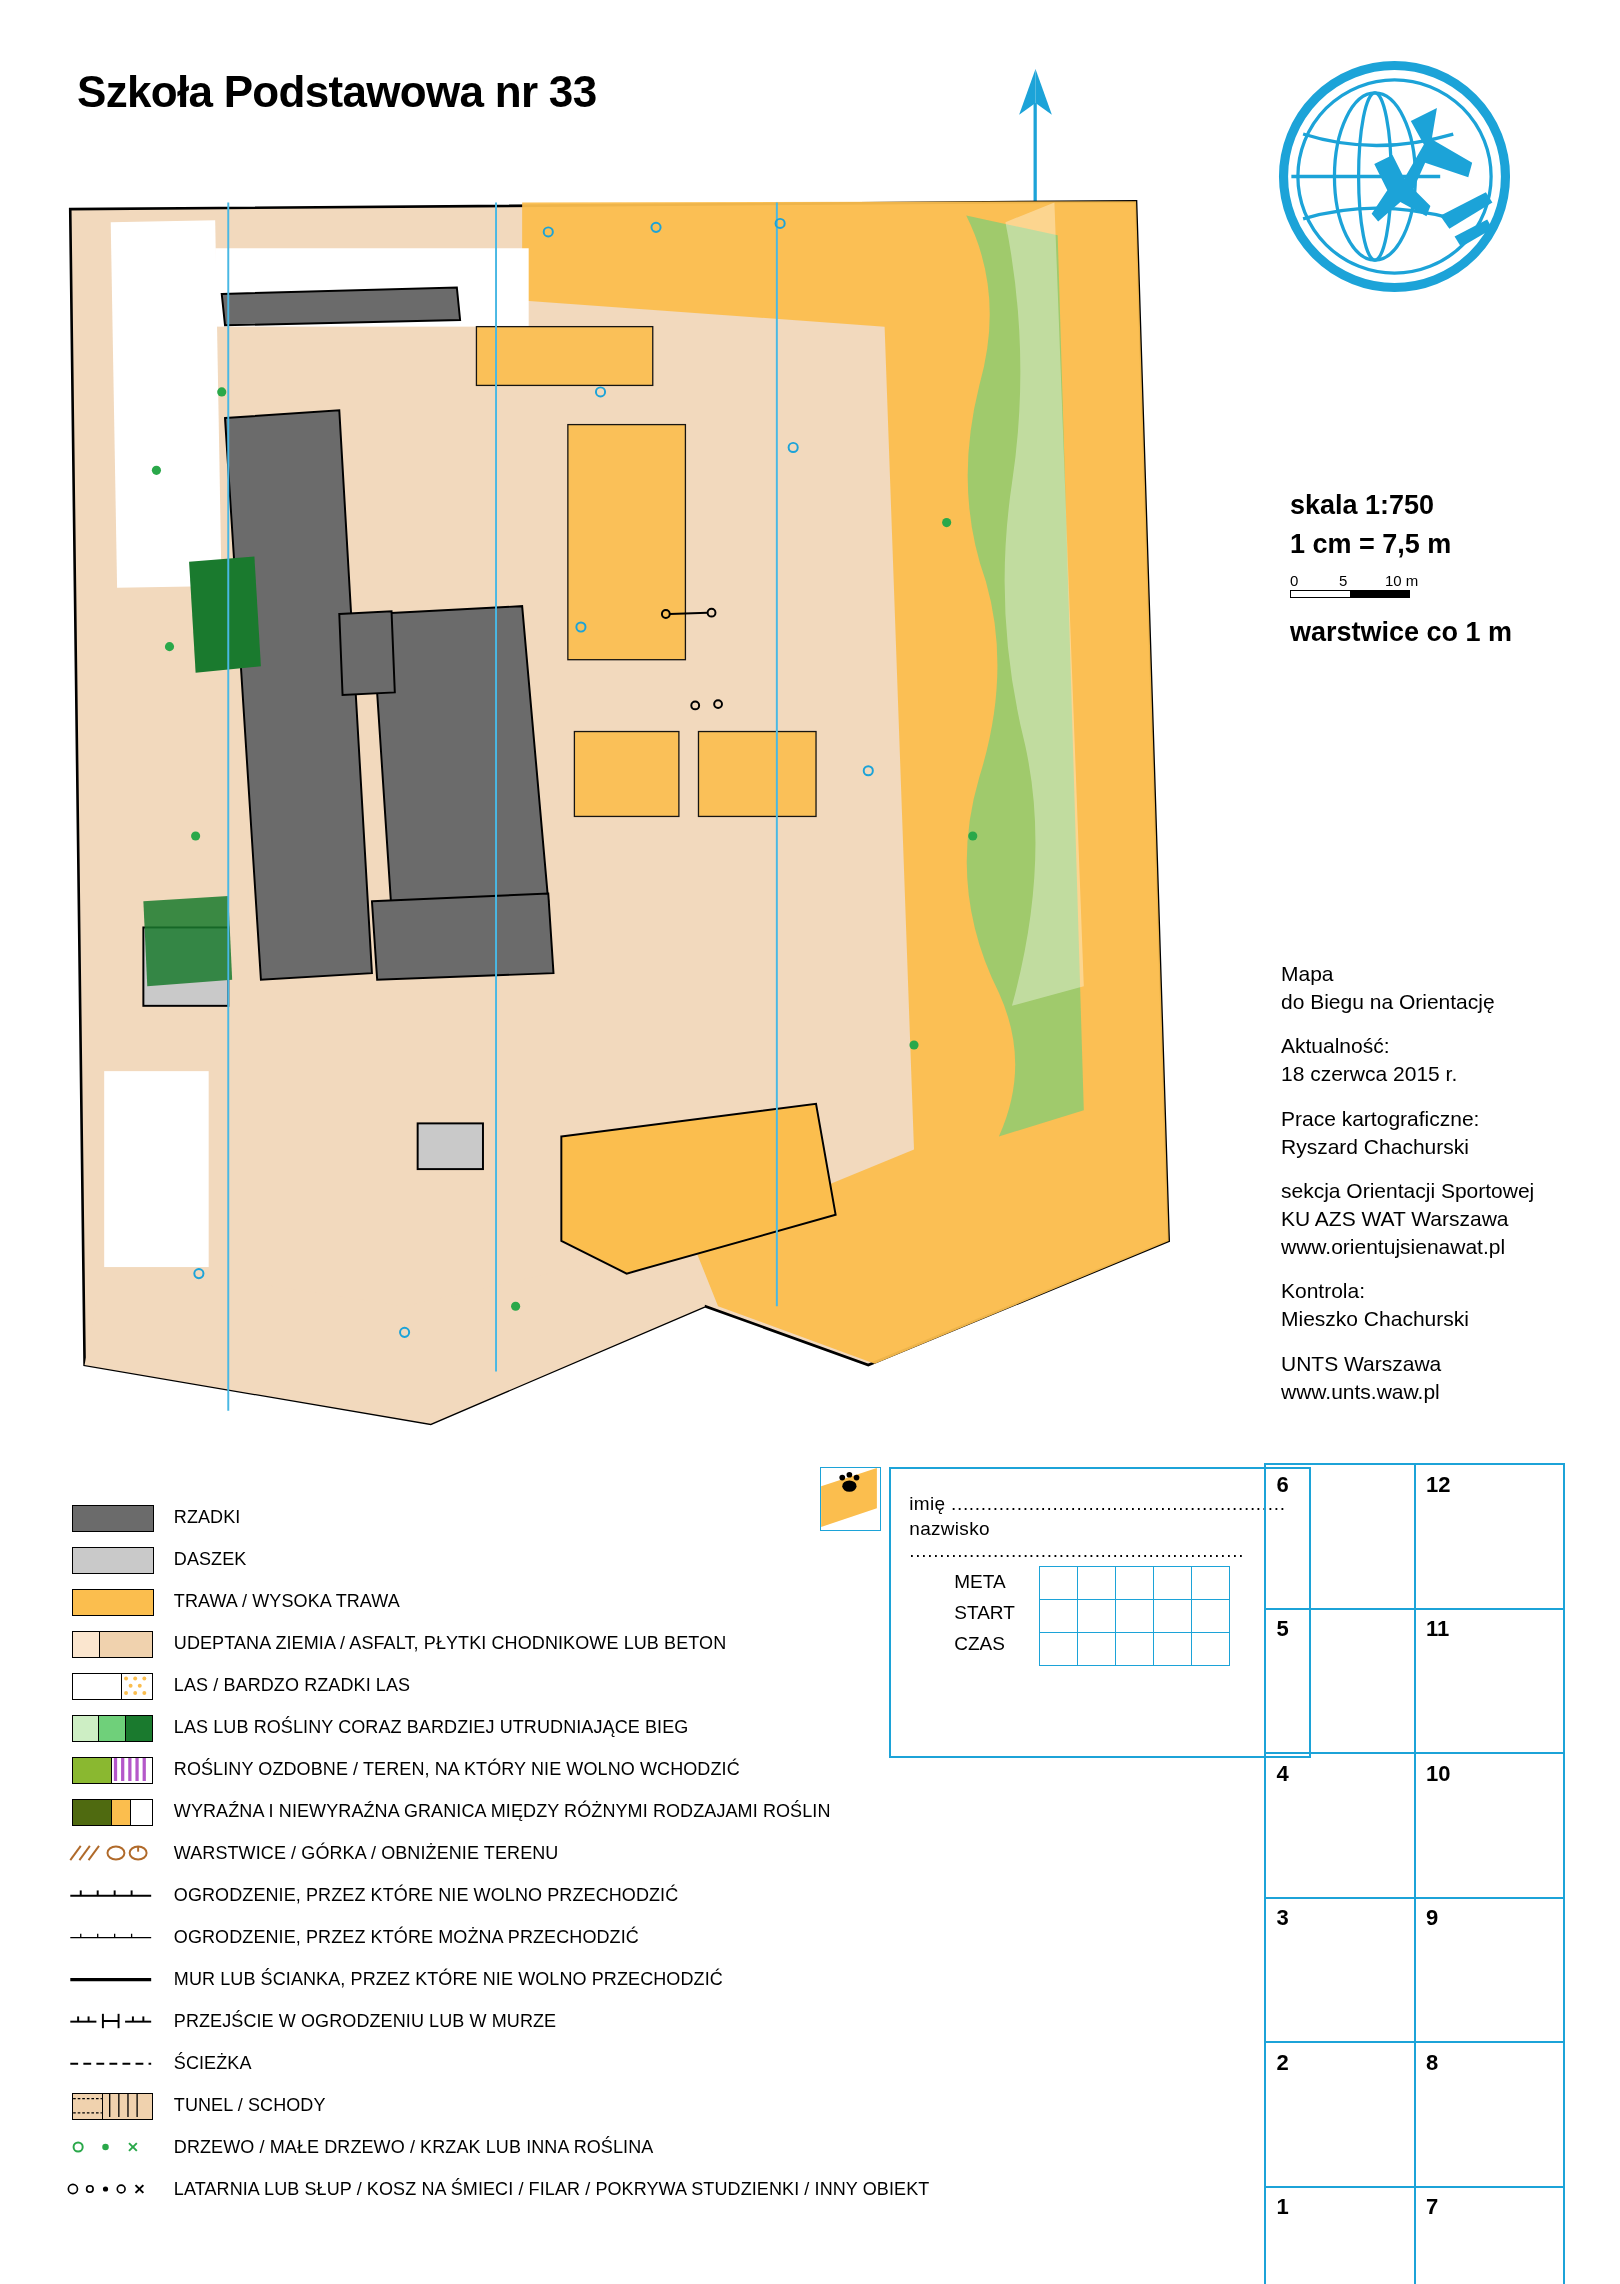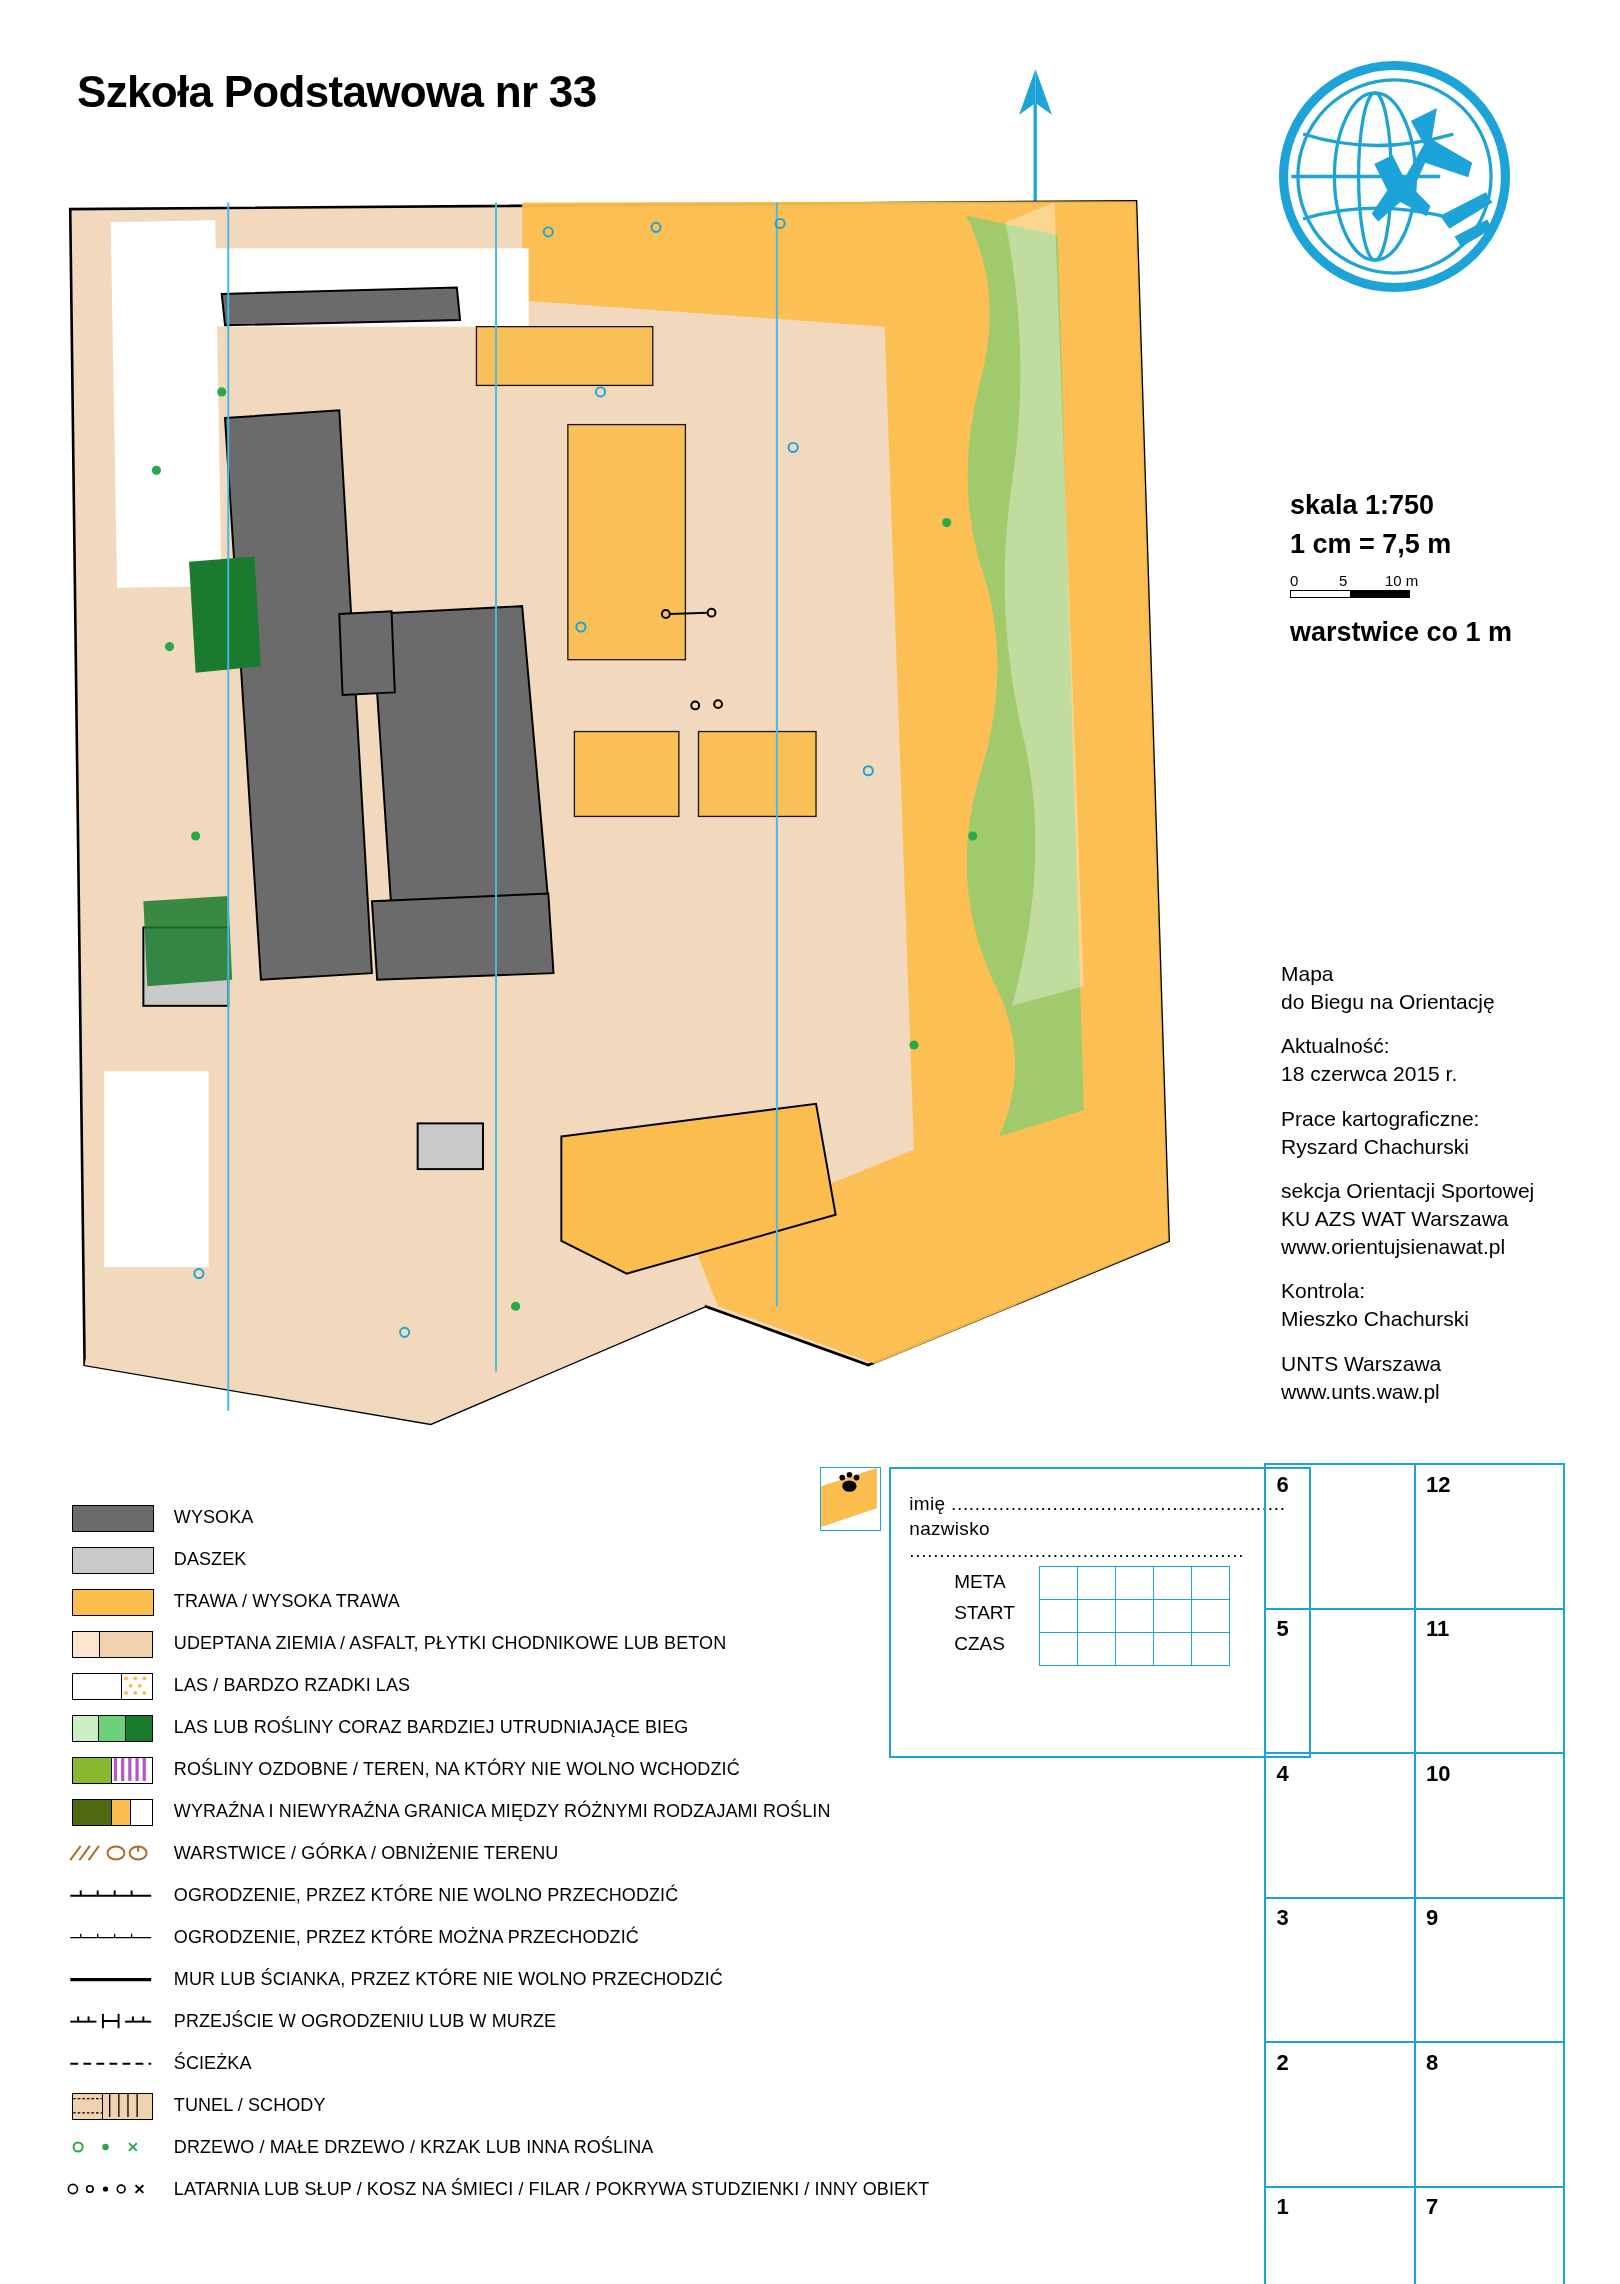--- a/index.html
+++ b/index.html
@@ -217,21 +217,21 @@
       </g>
     </svg>
   </div>
 
   <div class="legend">
 
     <div class="legend-row">
       <div class="legend-sym">
         <div class="sym-box" style="background:#6b6b6b;"></div>
       </div>
-      <div class="legend-txt">WYSOKA</div>
+      <div class="legend-txt">RZADKI</div>
     </div>
 
     <div class="legend-row">
       <div class="legend-sym">
         <div class="sym-box" style="background:#c9c9c9;"></div>
       </div>
       <div class="legend-txt">DASZEK</div>
     </div>
 
     <div class="legend-row">

